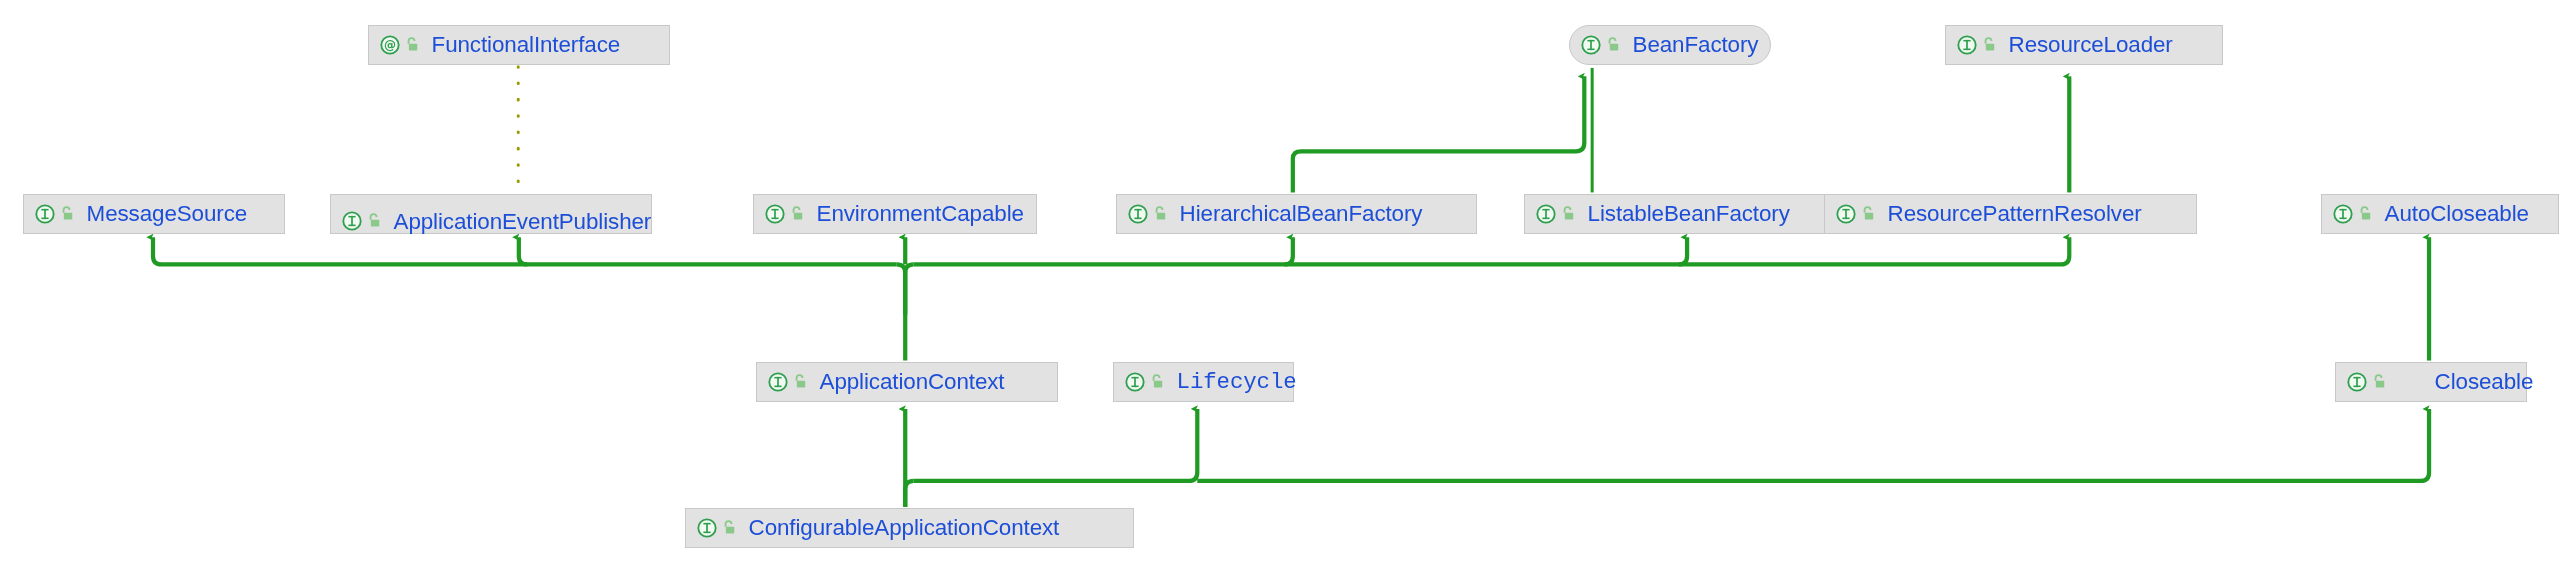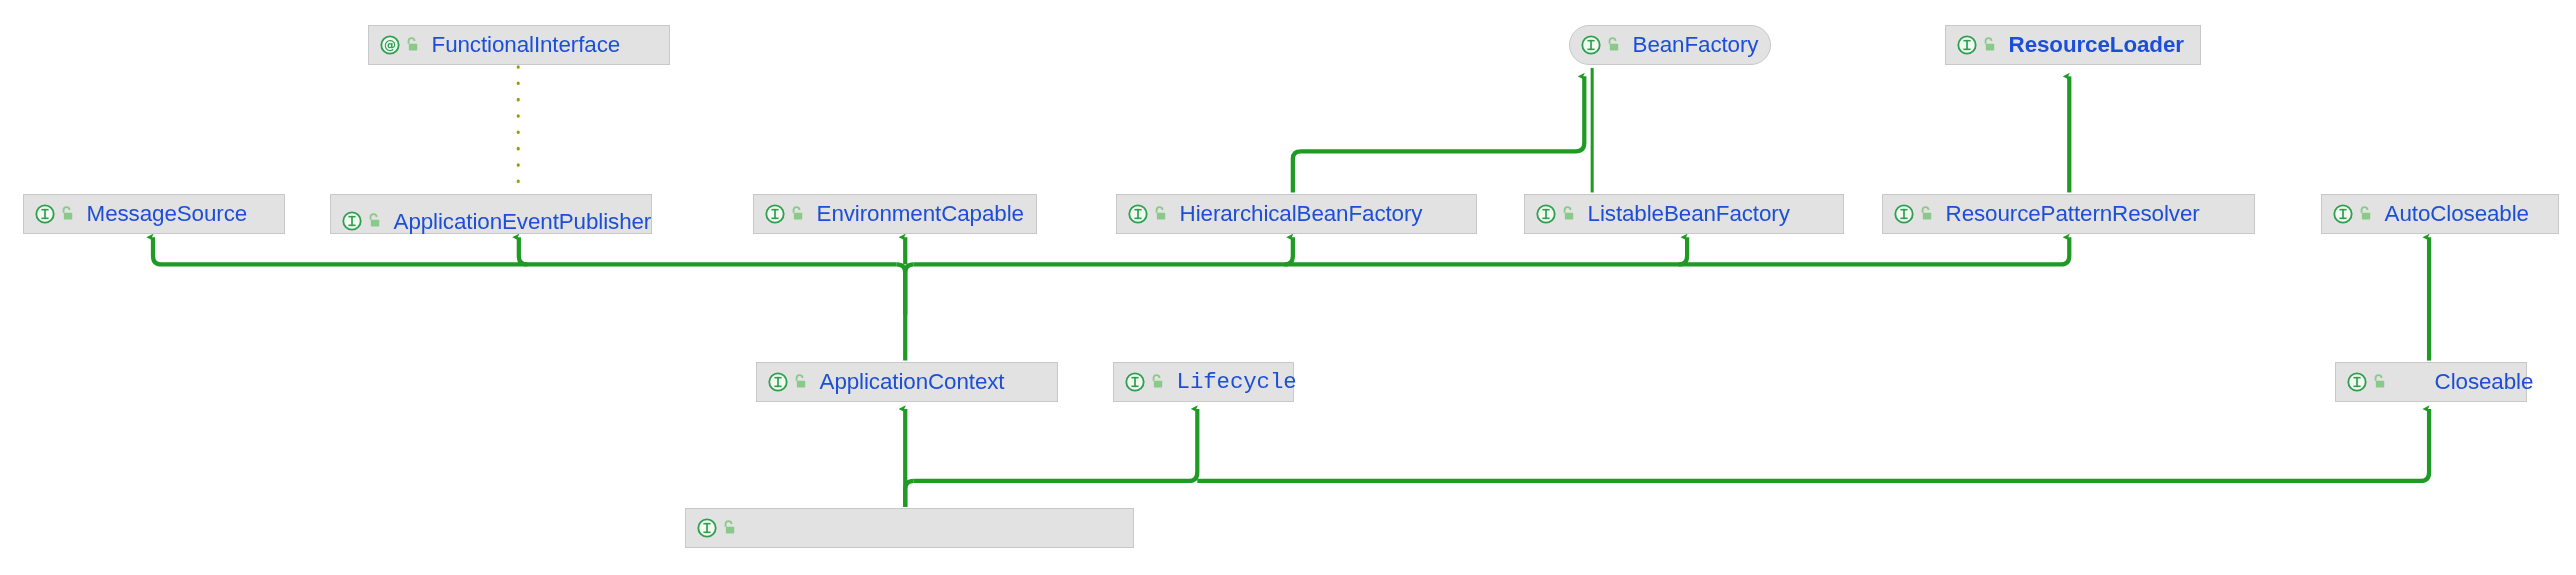--- a/index.html
+++ b/index.html
@@ -131,21 +131,21 @@
             <rect x="14" y="25.9" width="12" height="2.6" fill="#2e9e4f"></rect>
           </svg>
           <svg class="lock-icon" viewBox="0 0 26 30" xmlns="http://www.w3.org/2000/svg">
             <path d="M7.5 13 L7.5 8.5 A5 5 0 0 1 17.5 8.5" fill="none" stroke="#8bc98b" stroke-width="3"></path>
             <rect x="8" y="13" width="14" height="11" rx="1.2" fill="#8bc98b"></rect>
           </svg>
         </span>
     <span class="node-label">BeanFactory</span>
   </div>
 
-  <div class="node" style="left: 1945px; top: 25.4px; width: 256px; font-weight: bold;">
+  <div class="node" style="left: 1945px; top: 25.4px; width: 278px;">
     <span class="node-icons">
           <svg class="type-icon" viewBox="0 0 40 40" xmlns="http://www.w3.org/2000/svg">
             <circle cx="20" cy="20" r="14.5" fill="#f1faf1" stroke="#2e9e4f" stroke-width="3"></circle>
             <rect x="14" y="11.5" width="12" height="2.6" fill="#2e9e4f"></rect>
             <rect x="18.6" y="11.5" width="2.8" height="17" fill="#2e9e4f"></rect>
             <rect x="14" y="25.9" width="12" height="2.6" fill="#2e9e4f"></rect>
           </svg>
           <svg class="lock-icon" viewBox="0 0 26 30" xmlns="http://www.w3.org/2000/svg">
             <path d="M7.5 13 L7.5 8.5 A5 5 0 0 1 17.5 8.5" fill="none" stroke="#8bc98b" stroke-width="3"></path>
             <rect x="8" y="13" width="14" height="11" rx="1.2" fill="#8bc98b"></rect>
@@ -227,21 +227,21 @@
             <rect x="14" y="25.9" width="12" height="2.6" fill="#2e9e4f"></rect>
           </svg>
           <svg class="lock-icon" viewBox="0 0 26 30" xmlns="http://www.w3.org/2000/svg">
             <path d="M7.5 13 L7.5 8.5 A5 5 0 0 1 17.5 8.5" fill="none" stroke="#8bc98b" stroke-width="3"></path>
             <rect x="8" y="13" width="14" height="11" rx="1.2" fill="#8bc98b"></rect>
           </svg>
         </span>
     <span class="node-label">ListableBeanFactory</span>
   </div>
 
-  <div class="node" style="left: 1882px; top: 194px; width: 373px; align-items: center;">
+  <div class="node" style="left: 1824px; top: 194px; width: 373px; align-items: center;">
     <span class="node-icons">
           <svg class="type-icon" viewBox="0 0 40 40" xmlns="http://www.w3.org/2000/svg">
             <circle cx="20" cy="20" r="14.5" fill="#f1faf1" stroke="#2e9e4f" stroke-width="3"></circle>
             <rect x="14" y="11.5" width="12" height="2.6" fill="#2e9e4f"></rect>
             <rect x="18.6" y="11.5" width="2.8" height="17" fill="#2e9e4f"></rect>
             <rect x="14" y="25.9" width="12" height="2.6" fill="#2e9e4f"></rect>
           </svg>
           <svg class="lock-icon" viewBox="0 0 26 30" xmlns="http://www.w3.org/2000/svg">
             <path d="M7.5 13 L7.5 8.5 A5 5 0 0 1 17.5 8.5" fill="none" stroke="#8bc98b" stroke-width="3"></path>
             <rect x="8" y="13" width="14" height="11" rx="1.2" fill="#8bc98b"></rect>
@@ -320,16 +320,17 @@
             <circle cx="20" cy="20" r="14.5" fill="#f1faf1" stroke="#2e9e4f" stroke-width="3"></circle>
             <rect x="14" y="11.5" width="12" height="2.6" fill="#2e9e4f"></rect>
             <rect x="18.6" y="11.5" width="2.8" height="17" fill="#2e9e4f"></rect>
             <rect x="14" y="25.9" width="12" height="2.6" fill="#2e9e4f"></rect>
           </svg>
           <svg class="lock-icon" viewBox="0 0 26 30" xmlns="http://www.w3.org/2000/svg">
             <path d="M7.5 13 L7.5 8.5 A5 5 0 0 1 17.5 8.5" fill="none" stroke="#8bc98b" stroke-width="3"></path>
             <rect x="8" y="13" width="14" height="11" rx="1.2" fill="#8bc98b"></rect>
           </svg>
         </span>
+    <span class="node-label">ConfigurableApplicationContext</span>
   </div>
 </div>
 </div>
 
 
 </body></html>

